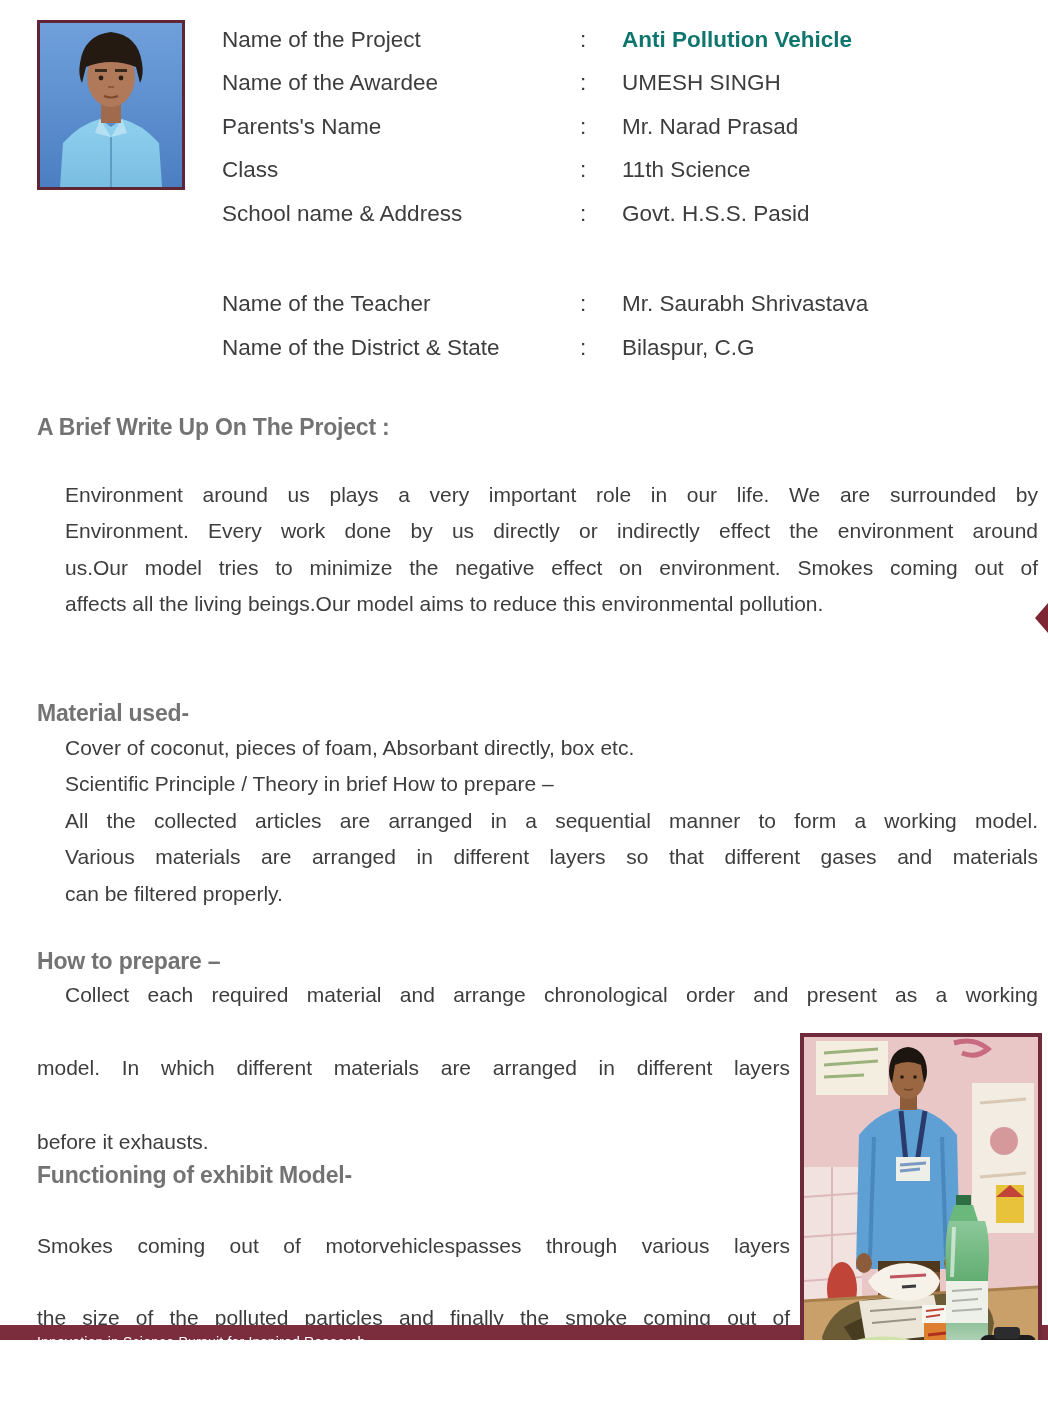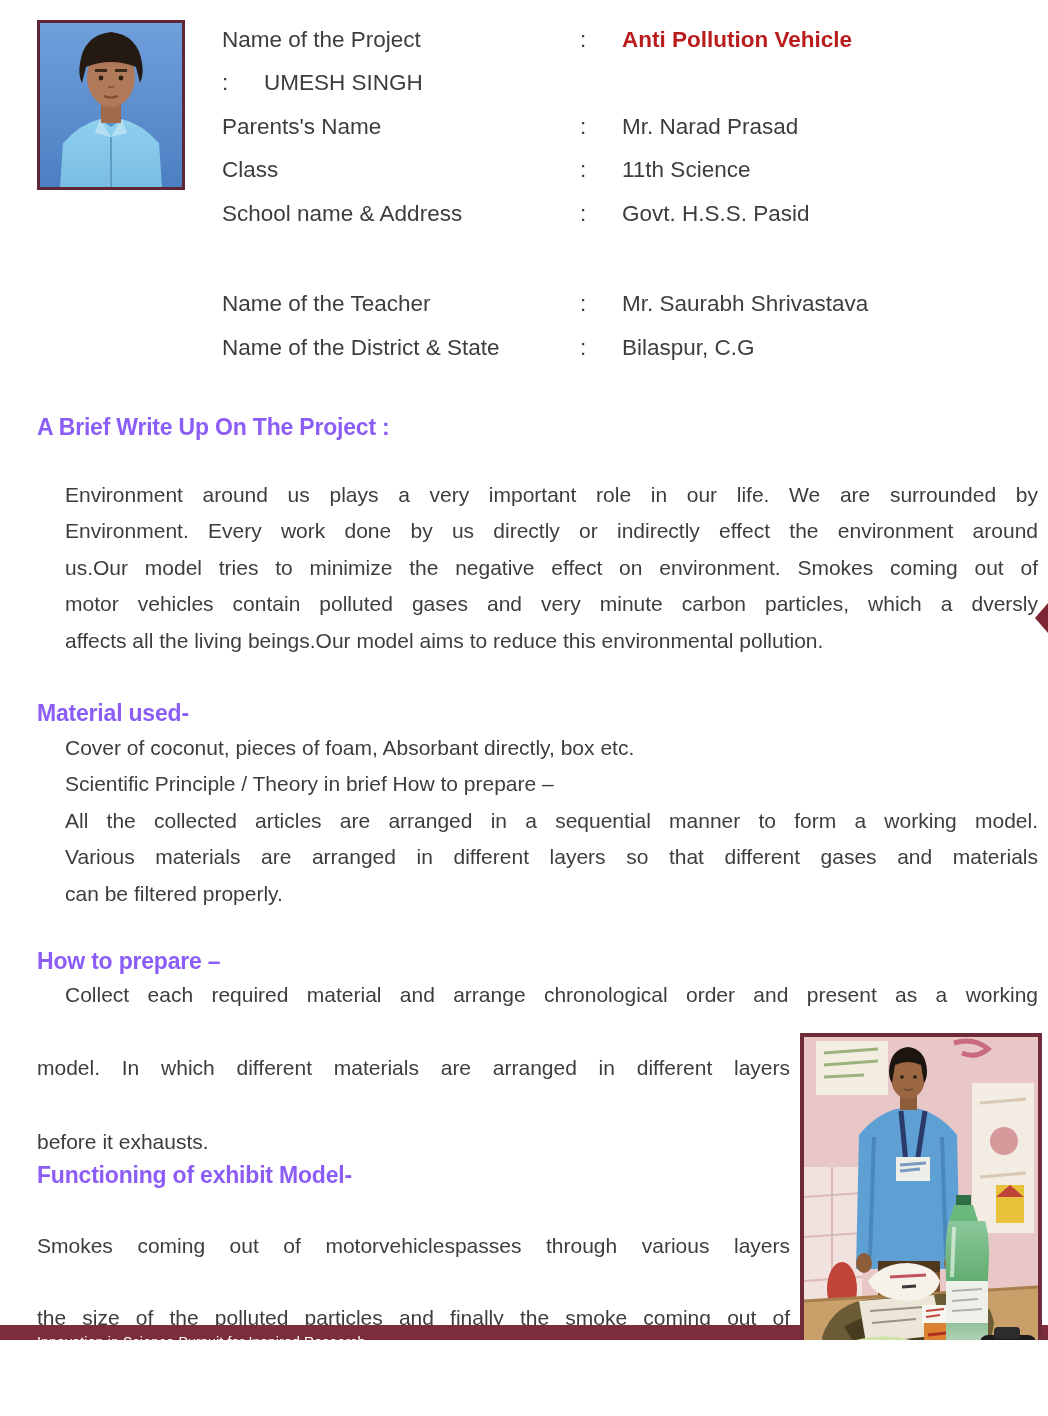--- a/index.html
+++ b/index.html
@@ -15,27 +15,27 @@
     border:3px solid #5f2736; box-sizing:border-box; background:#5d8fcd;
   }
   .info-photo svg { display:block; width:100%; height:100%; }
 
   
   .info-table { position:absolute; left:222px; top:18px; width:790px; }
   .info-row { display:flex; height:43.5px; align-items:center; font-size:22.5px; }
   .info-label { width:358px; flex:0 0 358px; }
   .info-colon { width:42px; flex:0 0 42px; }
   .info-value { white-space:nowrap; }
-  .info-value.bold { font-weight:700; color:#b91c1c; }
+  .info-value.bold { font-weight:700; color:#0f766e; }
   .info-spacer { height:47px; }
 
   
   .sec-heading {
     position:absolute; left:37px; margin:0; font-size:23px; line-height:30px;
-    font-weight:700; color:#8b5cf6; letter-spacing:-0.2px; white-space:nowrap;
+    font-weight:700; color:#737373; letter-spacing:-0.2px; white-space:nowrap;
   }
 
   
   .tblock { position:absolute; left:37px; }
   .tline { font-size:21px; line-height:36.4px; }
   #how-block .tline { line-height:37.4px; }
   .jl { text-align:justify; text-align-last:justify; }
   .w-full { width:973px;margin-left:28px; }
   .w-narrow { width:753px;margin-top:36px; }
 
@@ -93,20 +93,21 @@
     </svg>
   </div>
 
   <div class="info-table">
     <div class="info-row">
       <span class="info-label">Name of the Project</span>
       <span class="info-colon">:</span>
       <span class="info-value bold">Anti Pollution Vehicle</span>
     </div>
     <div class="info-row">
+      <span class="info-label">Name of the Awardee</span>
       <span class="info-colon">:</span>
       <span class="info-value">UMESH SINGH</span>
     </div>
     <div class="info-row">
       <span class="info-label">Parents's Name</span>
       <span class="info-colon">:</span>
       <span class="info-value">Mr. Narad Prasad</span>
     </div>
     <div class="info-row">
       <span class="info-label">Class</span>
@@ -129,21 +130,20 @@
       <span class="info-colon">:</span>
       <span class="info-value">Bilaspur, C.G</span>
     </div>
   </div>
 
   <h2 class="sec-heading" style="top:412px">A Brief Write Up On The Project :</h2>
   <div class="tblock" style="top:477px">
     <div class="tline jl w-full">Environment around us plays a very important role in our life. We are surrounded by</div>
     <div class="tline jl w-full">Environment. Every work done by us directly or indirectly effect the environment around</div>
     <div class="tline jl w-full">us.Our model tries to minimize the negative effect on environment. Smokes coming out of</div>
-    <div class="tline jl w-full">motor vehicles contain polluted gases and very minute carbon particles, which a dversly</div>
     <div class="tline w-full">affects all the living beings.Our model aims to reduce  this environmental pollution.</div>
   </div>
 
   <h2 class="sec-heading" style="top:698px">Material used-</h2>
   <div class="tblock" style="top:730px">
     <div class="tline w-full">Cover of coconut, pieces of foam, Absorbant directly, box etc.</div>
     <div class="tline w-full">Scientific Principle / Theory in brief How to prepare –</div>
     <div class="tline jl w-full">All the collected articles are arranged in a sequential manner to form a working model.</div>
     <div class="tline jl w-full">Various materials are arranged in different layers so that different gases and materials</div>
     <div class="tline w-full">can be filtered properly.</div>

